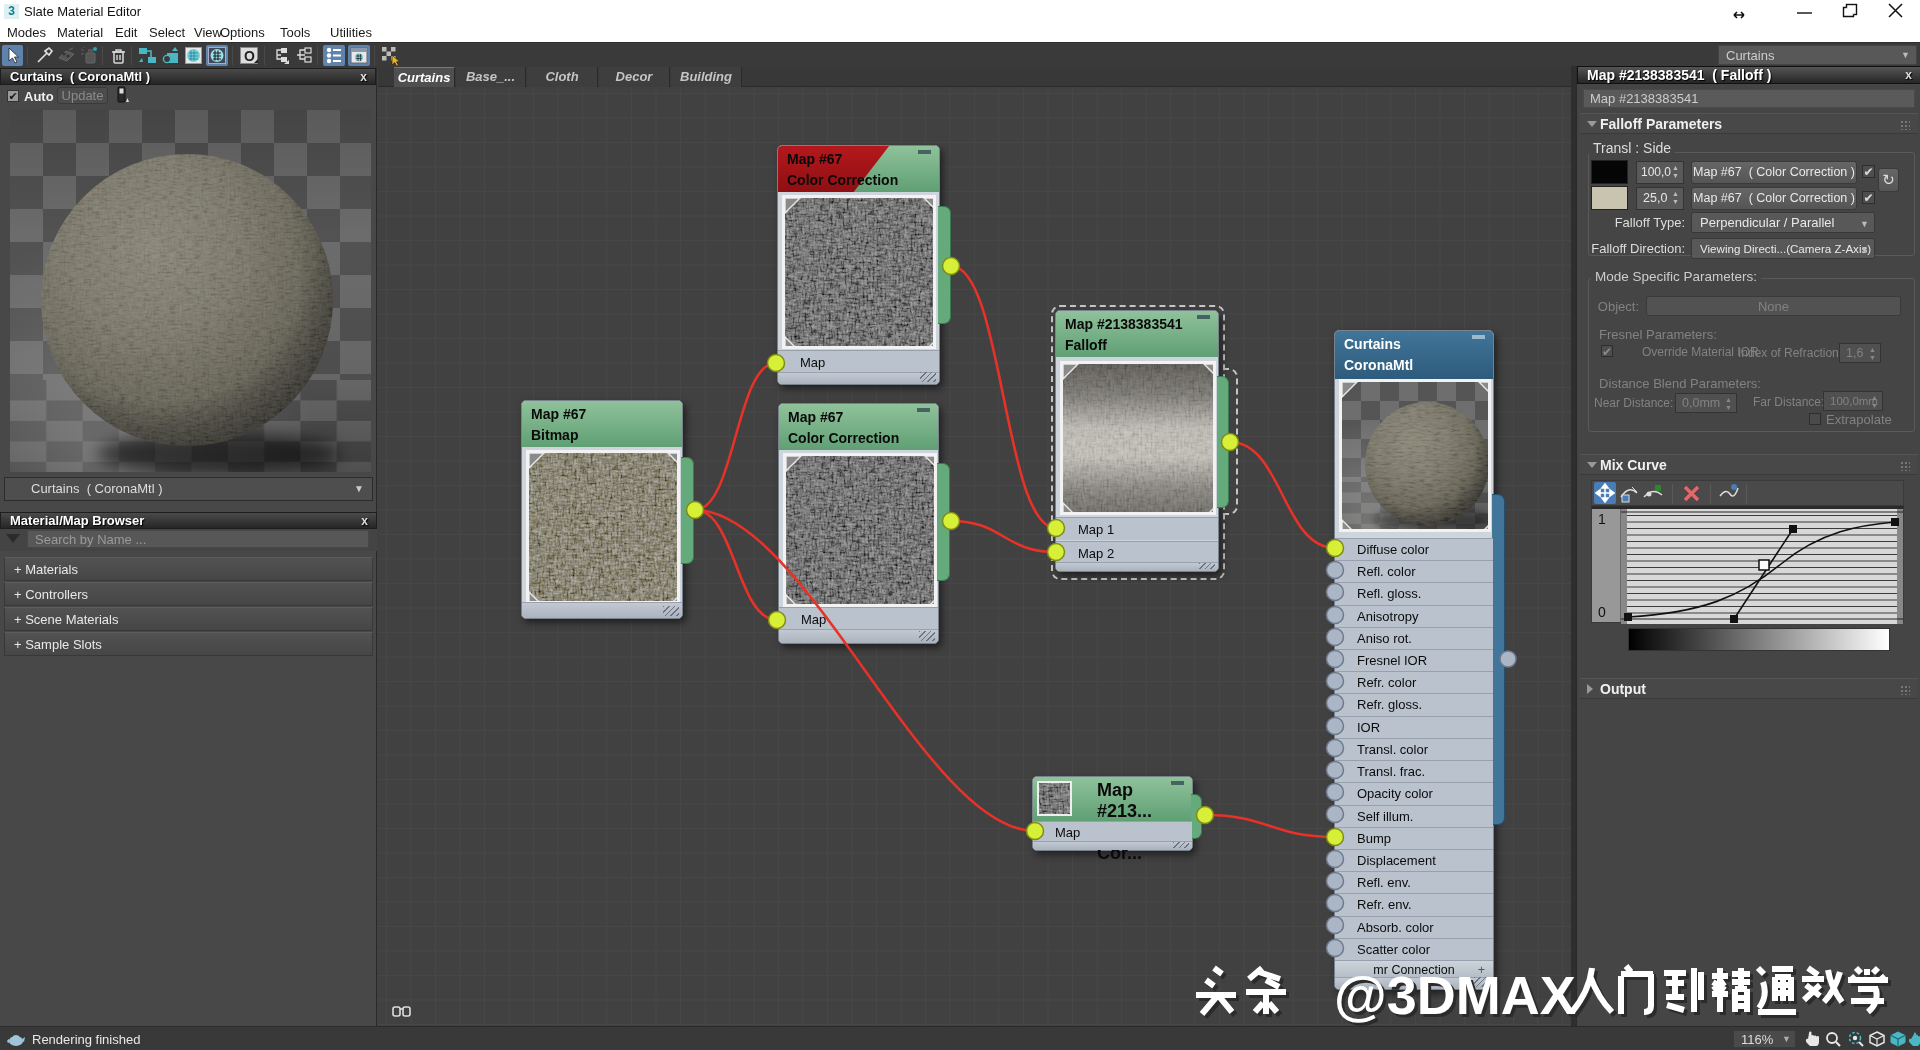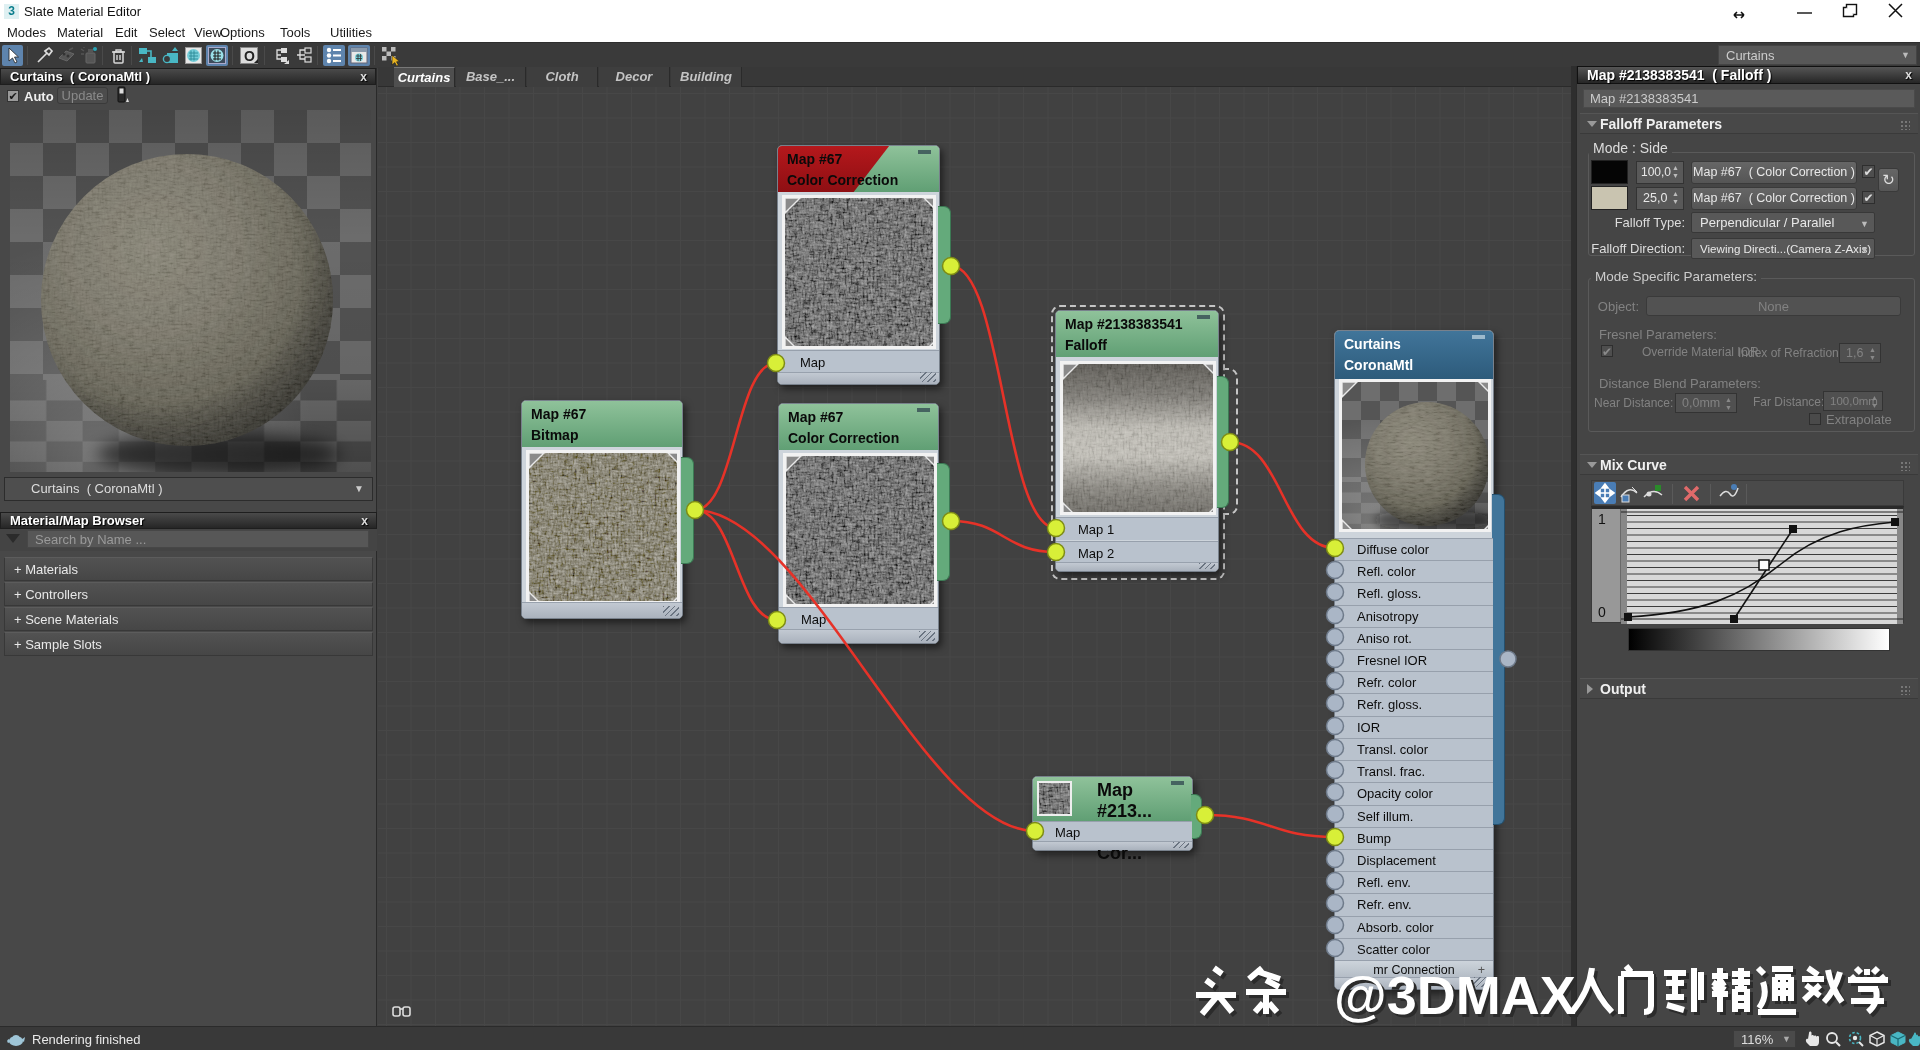--- a/index.html
+++ b/index.html
@@ -535,21 +535,21 @@
 </div>
 
 <div style="position:absolute;left:1571px;top:66px;width:5px;height:960px;background:#2e2e2e;"></div>
 
 <div id="rpanel">
   <div id="rphead">Map #2138383541&nbsp; ( Falloff )<span class="phx">x</span></div>
   <div id="rpname">Map #2138383541</div>
   <div class="roll" style="top:47px;">Falloff Parameters<span class="rollarr" style="border-left:5px solid transparent;border-right:5px solid transparent;border-top:6px solid #999;"></span><span class="dots"></span></div>
   <div id="rpbody">
     <div class="gbox" style="left:11px;top:86px;width:327px;height:104px;"></div>
-    <span class="rlab" style="left:12px;top:74px;font-size:14px;color:#ddd;background:#454545;padding:0 4px;">Mode : Side</span>
+    <span class="rlab" style="left:12px;top:74px;font-size:14px;color:#ddd;background:#454545;padding:0 4px;">Transl : Side</span>
     <div class="swatch" style="left:14px;top:94px;background:#050505;"></div>
     <div class="spin" style="left:59px;top:95px;width:48px;height:23px;font-size:12px;padding-left:4px;padding-right:12px;">100,0<span class="spinarr">▲<br>▼</span></div>
     <div class="rbtn" style="left:114px;top:95px;width:166px;height:23px;font-size:12.5px;">Map #67&nbsp; ( Color Correction )</div>
     <div class="chk" style="left:285px;top:99px;">✔</div>
     <div class="swatch" style="left:14px;top:120px;background:#c9c4b0;"></div>
     <div class="spin" style="left:59px;top:121px;width:48px;height:23px;font-size:12.5px;padding-right:12px;">25,0<span class="spinarr">▲<br>▼</span></div>
     <div class="rbtn" style="left:114px;top:121px;width:166px;height:23px;font-size:12.5px;">Map #67&nbsp; ( Color Correction )</div>
     <div class="chk" style="left:285px;top:125px;">✔</div>
     <div class="rbtn" style="left:301px;top:102px;width:21px;height:24px;font-size:15px;color:#ddd;">↻</div>
     <span class="rlab" style="left:0;top:149px;width:108px;text-align:right;color:#ddd;">Falloff Type:</span>

